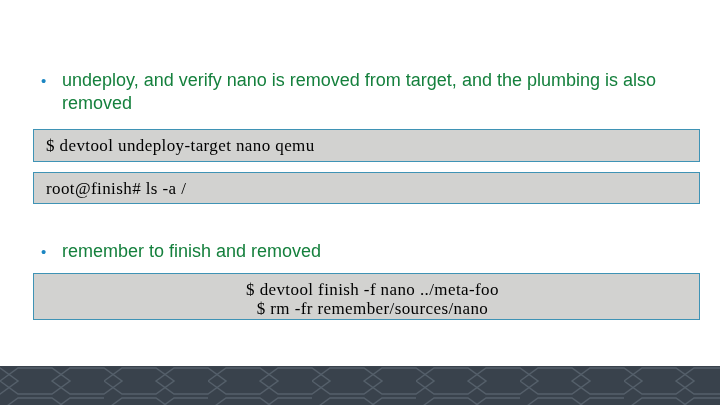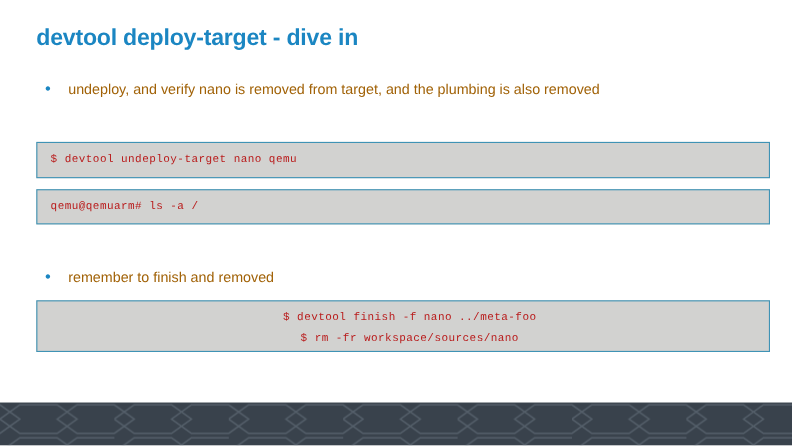--- a/index.html
+++ b/index.html
@@ -54,44 +54,44 @@
     width: 24px;
     font-size: 15px;
     line-height: 23px;
     color: #1b86c2;
     text-align: left;
     padding-left: 3px;
     box-sizing: border-box;
   }
   .bullet-text {
     flex: 1 1 auto;
-    font-size: 13px;
+    font-size: 18px;
     line-height: 23px;
-    color: #a16207;
+    color: #15803d;
   }
 
   
   .code-box {
     position: absolute;
     left: 33px;
     width: 667px;
     box-sizing: border-box;
     background: #d2d2d0;
     border: 1px solid #3f93b5;
     padding: 6px 0 6px 12px;
   }
   .code-box.cb1 { top: 129px; height: 33px; }
   .code-box.cb2 { top: 172px; height: 32px; }
   .code-box.cb3 { top: 273px; height: 47px; text-align: center; }
 
   .code-line {
-    font-family: Liberation Mono, monospace;
-    font-size: 10px;
+    font-family: Liberation Serif, serif;
+    font-size: 17px;
     line-height: 19px;
-    color: #b91c1c;
+    color: #000000;
     white-space: pre;
     letter-spacing: 0.4px;
   }
 
   
   .footer-band {
     position: absolute;
     left: 0;
     right: 0;
     top: 366px;
@@ -115,43 +115,42 @@
     width: 720px;
     height: 39px;
     display: block;
   }
 </style>
 </head>
 <body>
 
 <div class="slide">
 
-  <div class="slide-title">devtool deploy-target - dive in</div>
 
   <div class="bullet-block b1">
     <span class="bullet-mark">•</span>
     <span class="bullet-text">undeploy, and verify nano is removed from target, and the plumbing is also removed</span>
   </div>
 
   <div class="code-box cb1">
     <div class="code-line">$ devtool undeploy-target nano qemu</div>
   </div>
 
   <div class="code-box cb2">
-    <div class="code-line">qemu@qemuarm# ls -a /</div>
+    <div class="code-line">root@finish# ls -a /</div>
   </div>
 
   <div class="bullet-block b2">
     <span class="bullet-mark">•</span>
     <span class="bullet-text">remember to finish and removed</span>
   </div>
 
   <div class="code-box cb3">
     <div class="code-line">$ devtool finish -f nano ../meta-foo</div>
-    <div class="code-line">$ rm -fr workspace/sources/nano</div>
+    <div class="code-line">$ rm -fr remember/sources/nano</div>
   </div>
 
   <div class="footer-band">
     <div class="hex-top-edge"></div>
     <svg viewBox="0 0 720 39" preserveAspectRatio="none">
       <defs>
         <pattern id="hexmesh" width="104" height="60" patternUnits="userSpaceOnUse">
           <g fill="none" stroke="#59646f" stroke-width="1.4" opacity="0.85">
             <path d="M 0 15 L 18 2 L 52 2 L 70 15 L 52 28 L 18 28 Z"></path>
             <path d="M 52 45 L 70 32 L 104 32 L 122 45 L 104 58 L 70 58 Z"></path>

